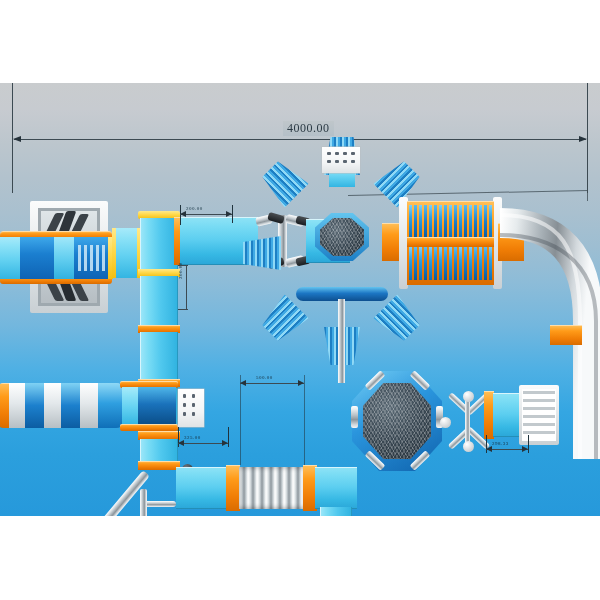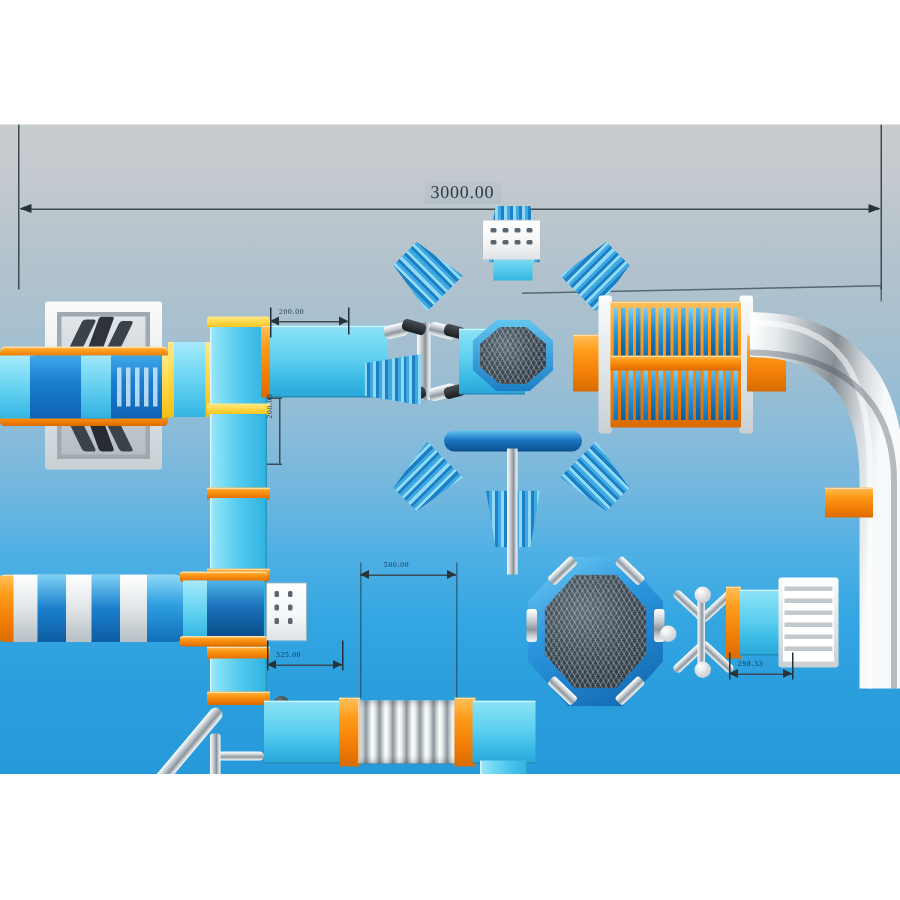--- a/index.html
+++ b/index.html
@@ -93,21 +93,21 @@
 <div id="stage">
 
   <div id="canvas">
 
     <div>
       <div class="dimvline" style="left:12px;top:0px;height:110px;"></div>
       <div class="dimvline" style="left:587px;top:0px;height:110px;"></div>
       <div class="dimline" style="left:14px;top:56px;width:572px;"></div>
       <div class="arrowL" style="left:13px;top:53px;"></div>
       <div class="arrowR" style="left:579px;top:53px;"></div>
-      <div class="dimtxt" id="dim-main-txt" style="left:283px;top:38px;background:linear-gradient(180deg,#bfc6ca,#b4c0c8);padding:0 4px;">3000.00</div>
+      <div class="dimtxt" id="dim-main-txt" style="left:283px;top:38px;background:linear-gradient(180deg,#bfc6ca,#b4c0c8);padding:0 4px;">4000.00</div>
     </div>
 
     <div>
       <div class="dimline" style="left:348px;top:112px;width:240px;transform:rotate(-1.2deg);transform-origin:left center;opacity:.75;"></div>
       <div class="dimvline" style="left:587px;top:108px;height:10px;opacity:.75;"></div>
     </div>
 
     <div class="part" style="left:-6px;top:118px;width:124px;height:112px;">
 
       <div class="part whiteframe" style="left:36px;top:0px;width:78px;height:112px;border-radius:2px;"></div>

